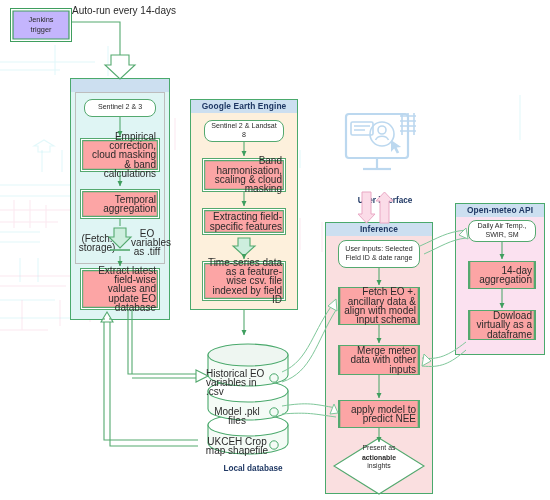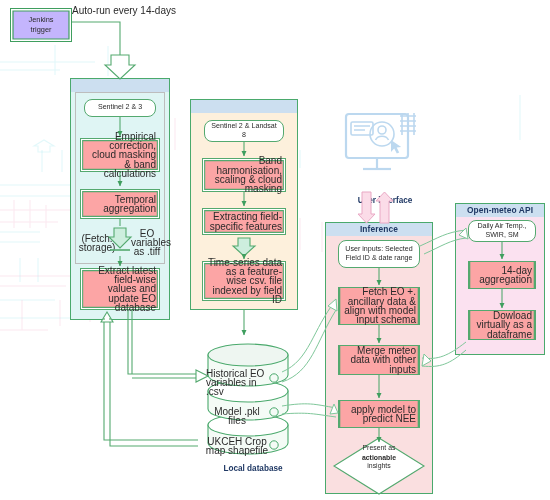--- a/index.html
+++ b/index.html
@@ -102,20 +102,21 @@
     </g>
   </svg>
 
   <div class="abs panel" style="left:70px;top:78px;width:100px;height:242px;background:#dff5f4;"></div>
   <div class="abs" style="left:70.6px;top:78.6px;width:98.8px;height:13px;background:#ccdff0;"></div>
 
   <div class="abs" style="left:75px;top:92px;width:90px;height:172px;border:1px solid #bdbdbd;background:transparent;"></div>
 
   <div class="abs panel" style="left:190px;top:99px;width:108px;height:211px;background:#fdf0dc;"></div>
   <div class="abs" style="left:190.6px;top:99.6px;width:106.8px;height:13px;background:#ccdff0;"></div>
+  <div class="abs panel-hdr" style="left:190px;top:100px;width:108px;">Google Earth Engine</div>
 
   <div class="abs panel" style="left:325px;top:222px;width:108px;height:272px;background:#fadfe0;"></div>
   <div class="abs" style="left:325.6px;top:222.6px;width:106.8px;height:13px;background:#ccdff0;"></div>
   <div class="abs panel-hdr" style="left:325px;top:223px;width:108px;">Inference</div>
 
   <div class="abs panel" style="left:455px;top:203px;width:90px;height:152px;background:#fbe1f0;"></div>
   <div class="abs" style="left:455.6px;top:203.6px;width:88.8px;height:13px;background:#ccdff0;"></div>
   <div class="abs panel-hdr" style="left:455px;top:204px;width:90px;">Open-meteo API</div>
 
   <div class="abs jbox" style="left:10px;top:8px;width:62px;height:34px;">

